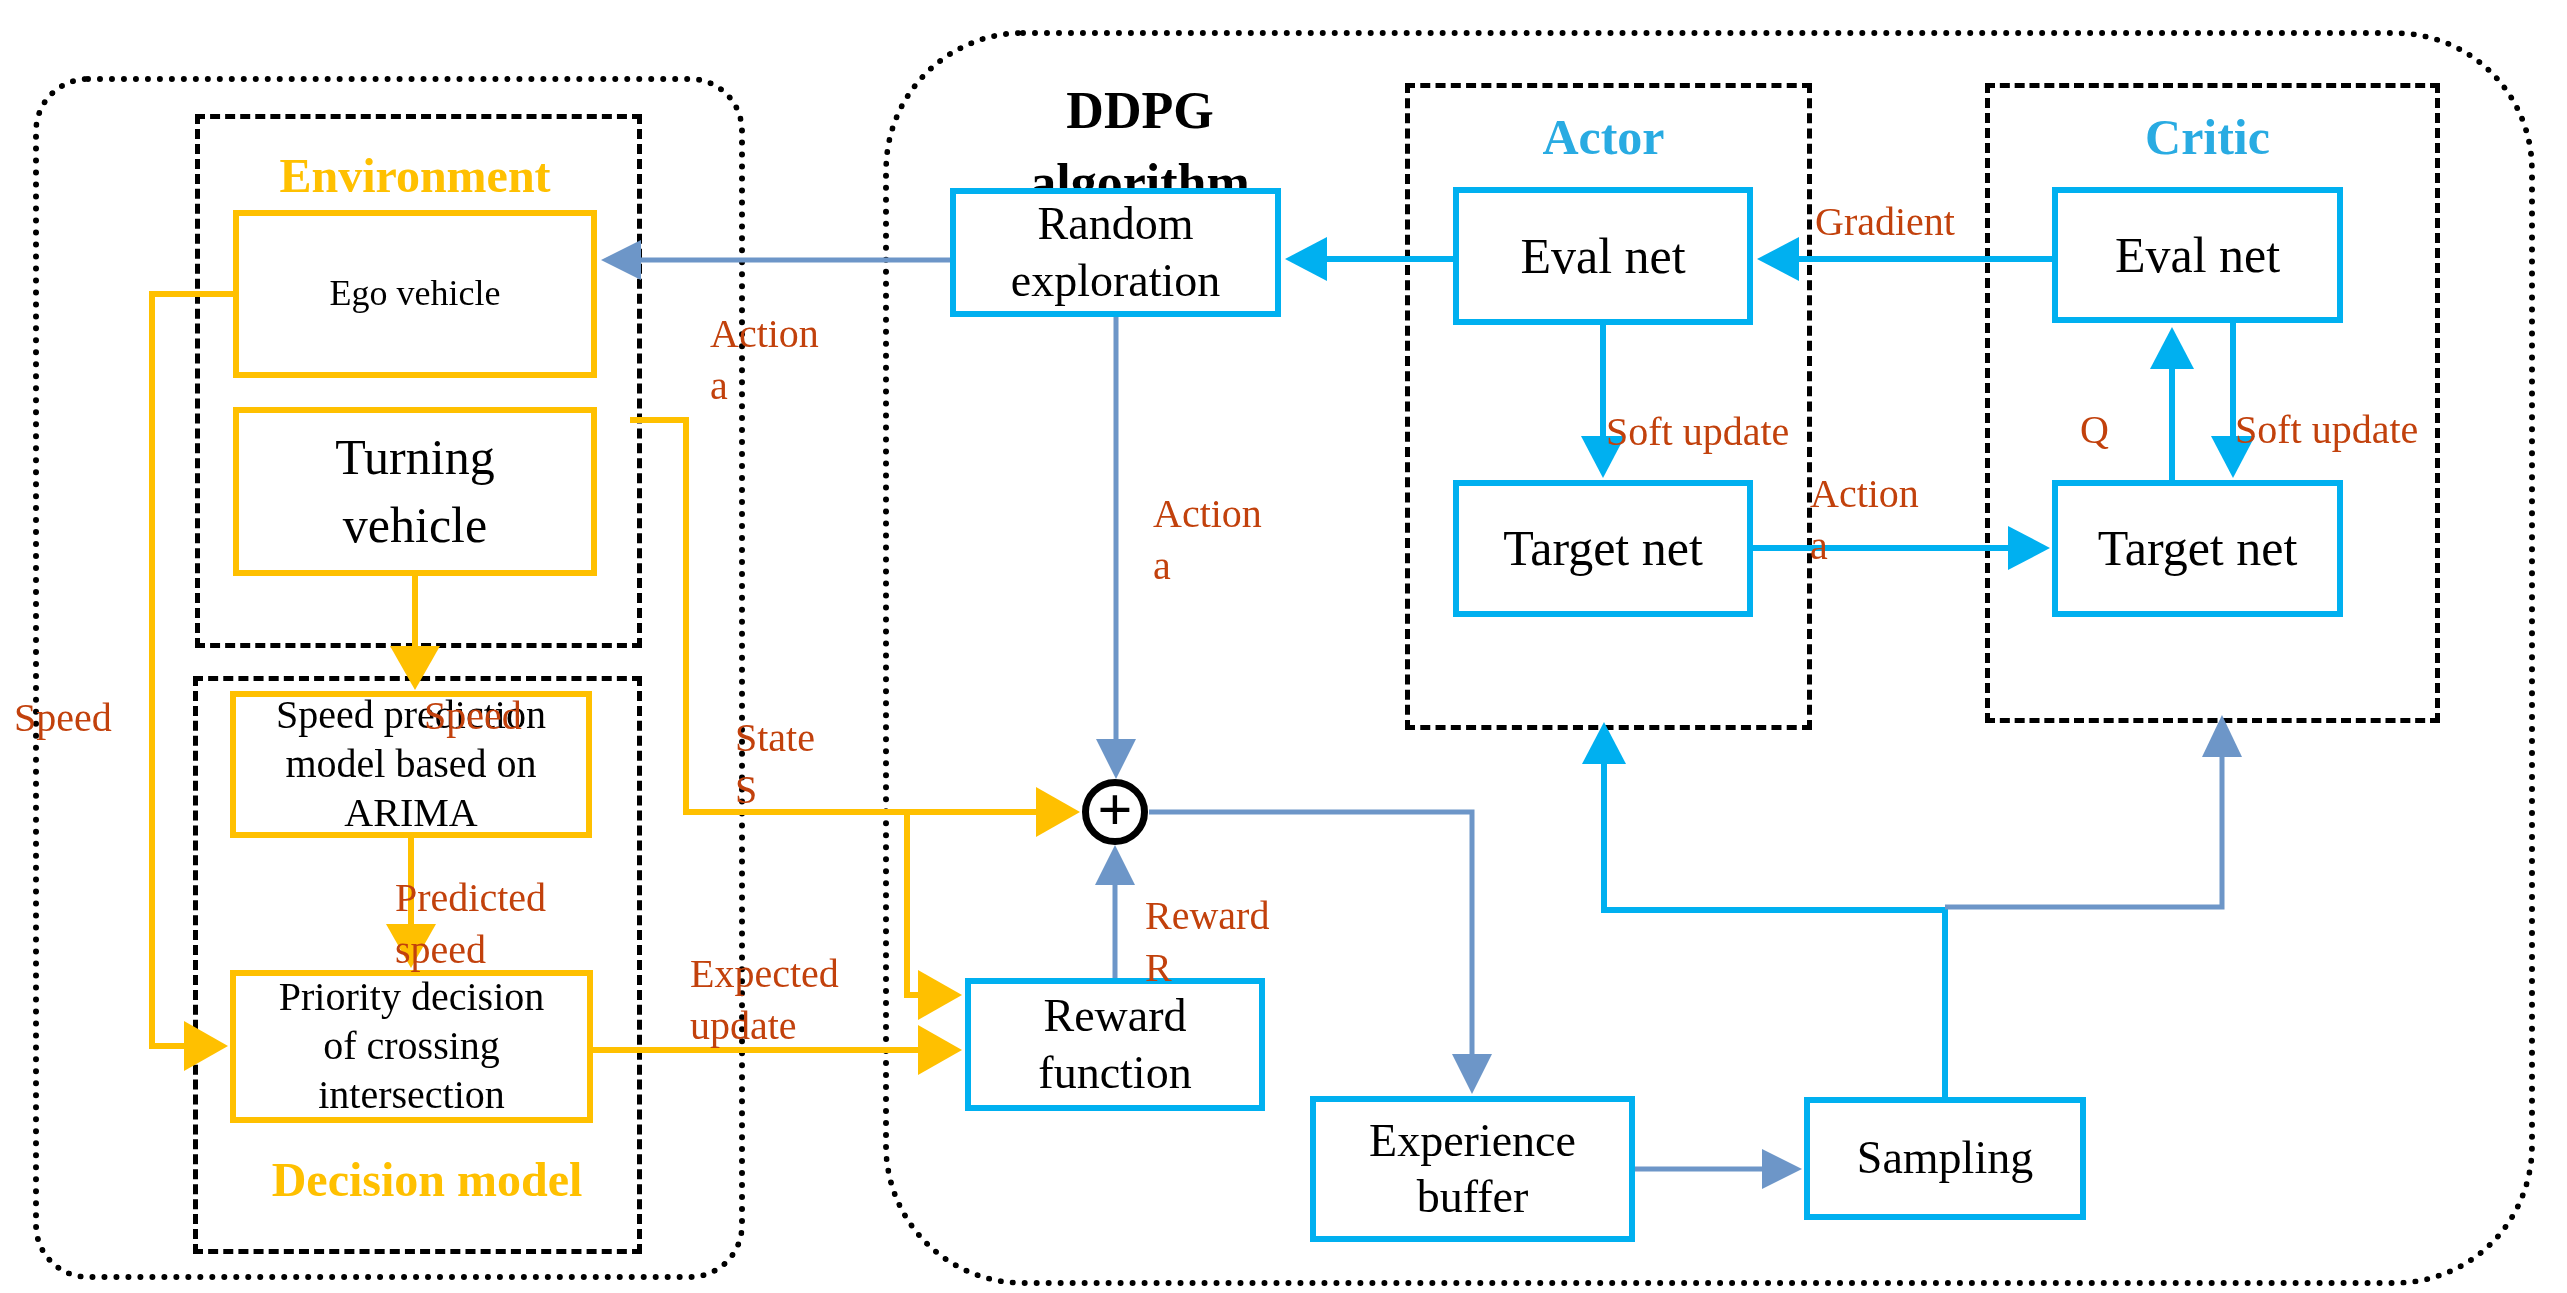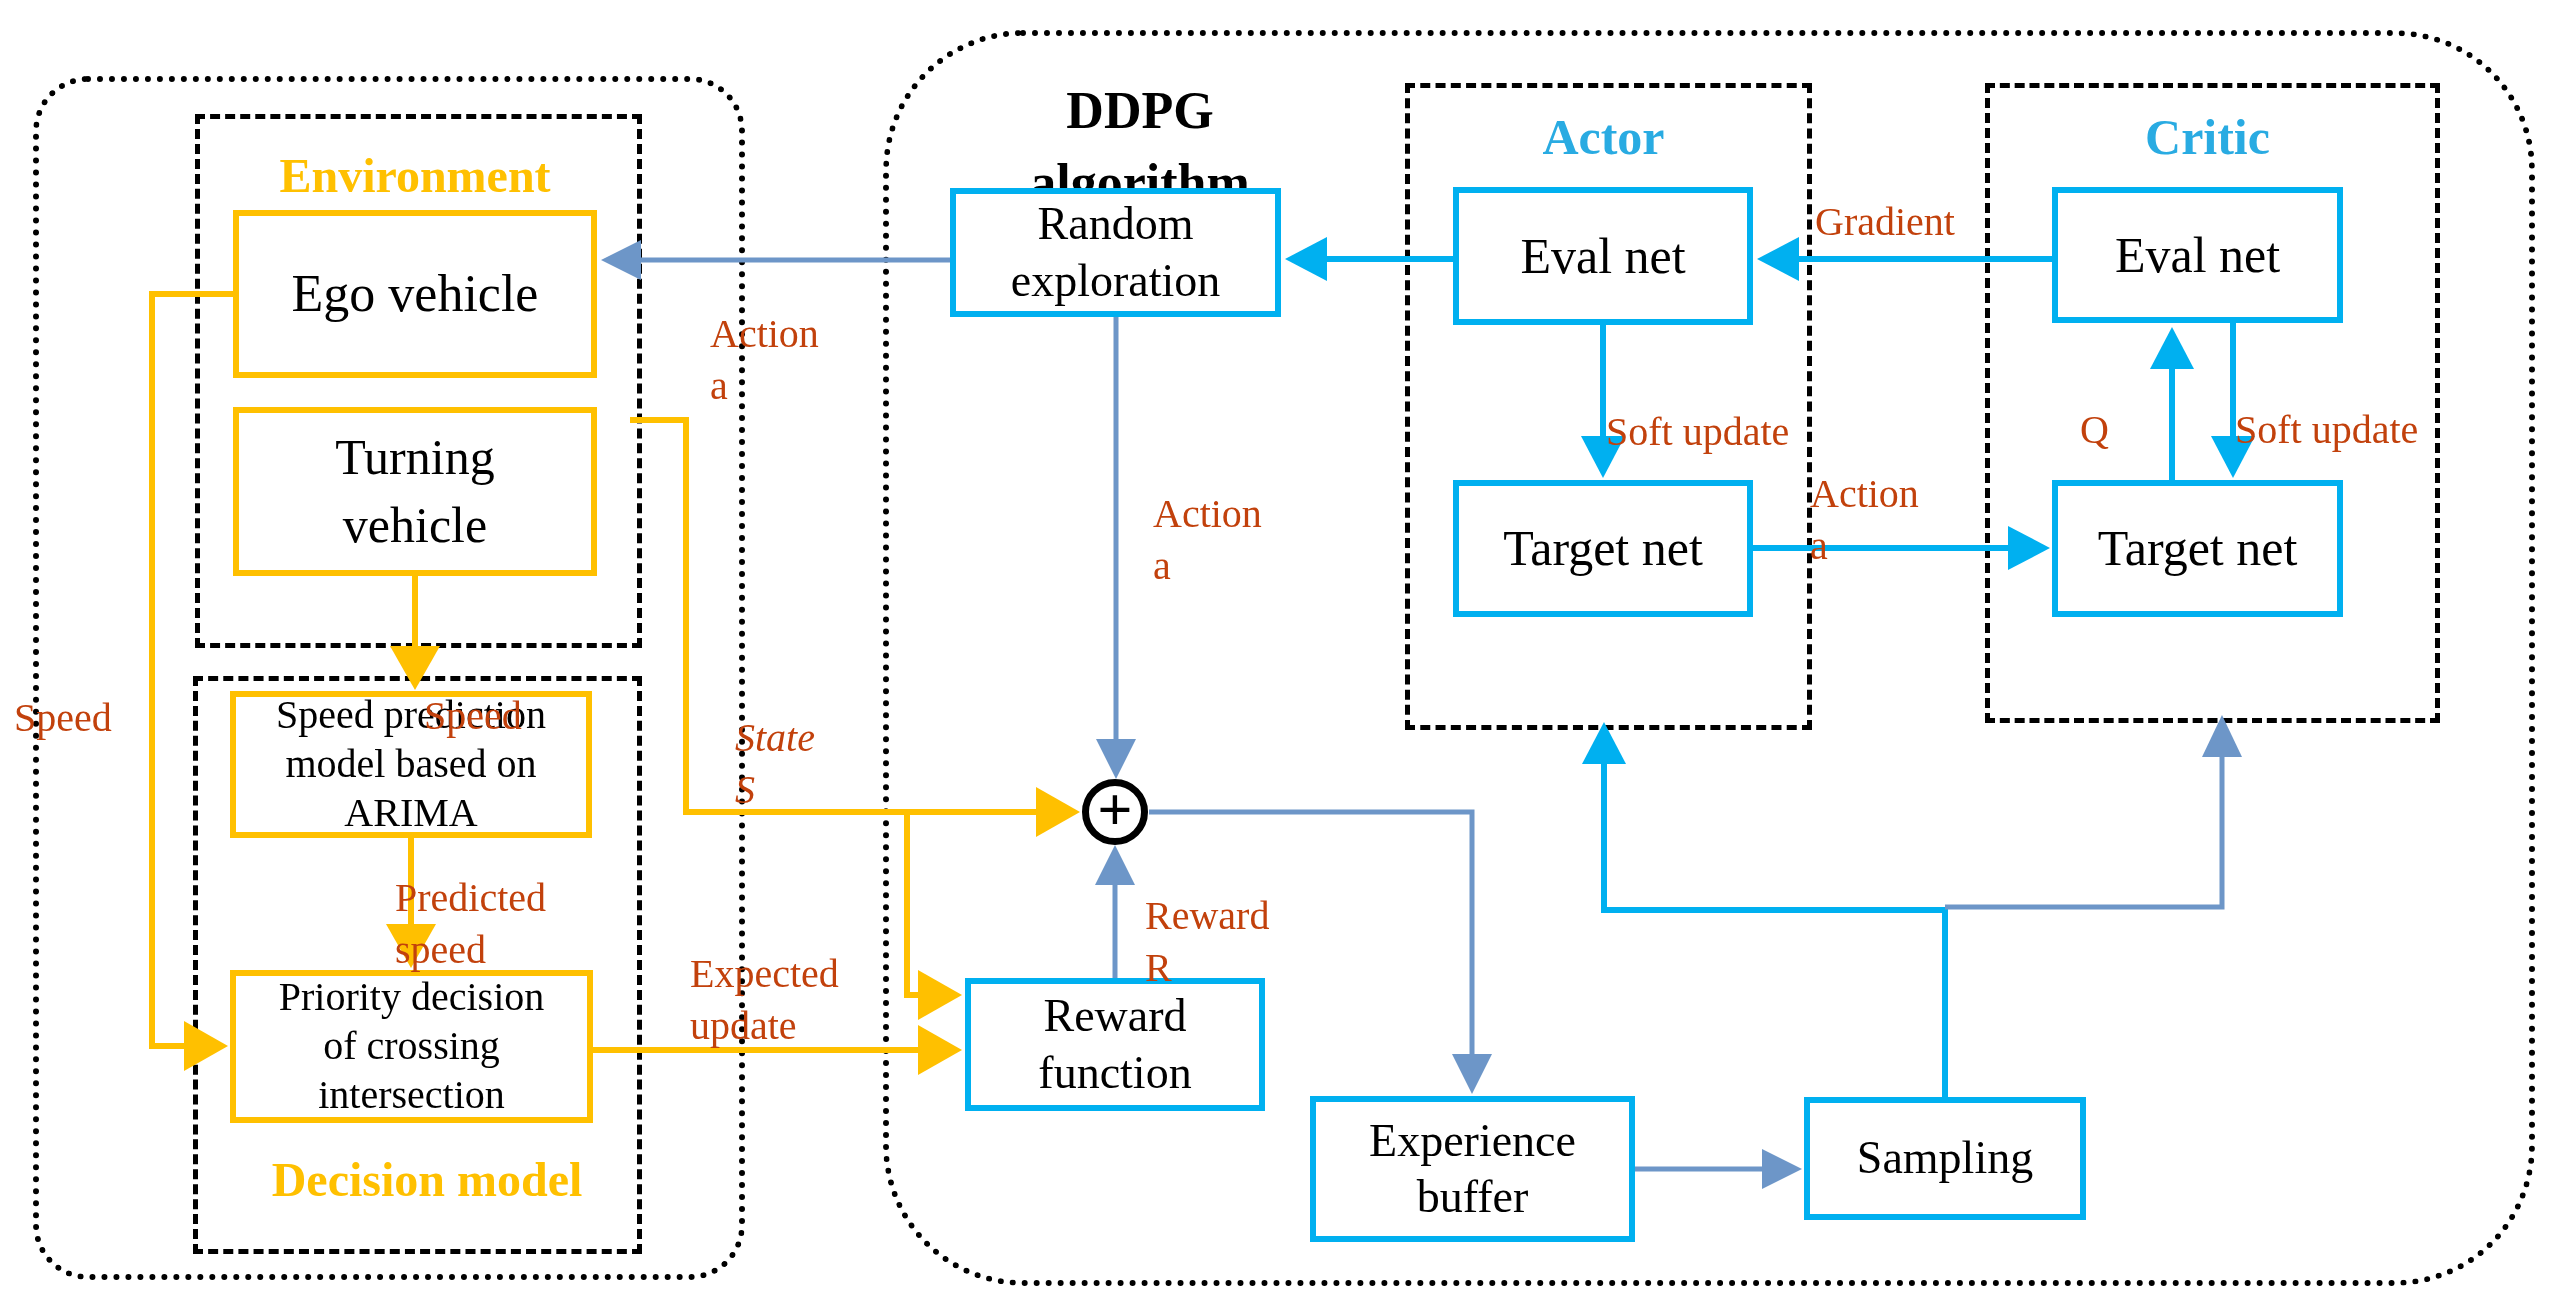--- a/index.html
+++ b/index.html
@@ -167,21 +167,21 @@
     </g>
   </svg>
 
   <div class="seclabel orange" style="left:177px;top:1152px;width:500px;font-size:48px;">Decision model</div>
   <div class="seclabel orange" style="left:197px;top:148px;width:436px;font-size:48px;">Environment</div>
   <div class="seclabel" style="left:930px;top:43px;width:420px;font-size:52px;line-height:72px;color:#000000;margin-top:32px;">DDPG
 algorithm</div>
   <div class="seclabel cyanlbl" style="left:1405px;top:108px;width:397px;font-size:50px;">Actor</div>
   <div class="seclabel cyanlbl" style="left:1985px;top:108px;width:445px;font-size:50px;">Critic</div>
 
-  <div class="node ynode" style="left:233px;top:210px;width:364px;height:168px;font-size:52px;">Ego vehicle</div>
+  <div class="node ynode" style="left:233px;top:210px;width:364px;height:168px;font-size:36px;">Ego vehicle</div>
   <div class="node ynode" style="left:233px;top:407px;width:364px;height:169px;font-size:50px;line-height:1.35;">Turning
 vehicle</div>
   <div class="node ynode" style="left:230px;top:691px;width:362px;height:147px;font-size:40px;">Speed prediction
 model based on
 ARIMA</div>
   <div class="node ynode" style="left:230px;top:970px;width:363px;height:153px;font-size:40px;">Priority decision
 of crossing
 intersection</div>
 
   <div class="node cnode" style="left:950px;top:188px;width:331px;height:129px;font-size:46px;">Random
@@ -197,21 +197,21 @@
   <div class="node cnode" style="left:2052px;top:480px;width:291px;height:137px;font-size:50px;">Target net</div>
 
   <div id="sum">+</div>
 
   <div class="elabel" style="left:14px;top:672px;width:140px;">Speed</div>
   <div class="elabel" style="left:424px;top:670px;width:160px;">Speed</div>
   <div class="elabel" style="left:395px;top:852px;width:220px;">Predicted
 speed</div>
   <div class="elabel" style="left:690px;top:928px;width:220px;">Expected
 update</div>
-  <div class="elabel" style="left:735px;top:692px;width:160px;font-style:italic;">State
+  <div class="elabel" style="left:735px;top:692px;width:160px;">State
 S</div>
   <div class="elabel" style="left:710px;top:288px;width:180px;">Action
 a</div>
   <div class="elabel" style="left:1153px;top:468px;width:180px;">Action
 a</div>
   <div class="elabel" style="left:1145px;top:870px;width:180px;">Reward
 R</div>
   <div class="elabel" style="left:1815px;top:176px;width:240px;">Gradient</div>
   <div class="elabel" style="left:1606px;top:386px;width:220px;">Soft update</div>
   <div class="elabel" style="left:1810px;top:448px;width:180px;">Action

